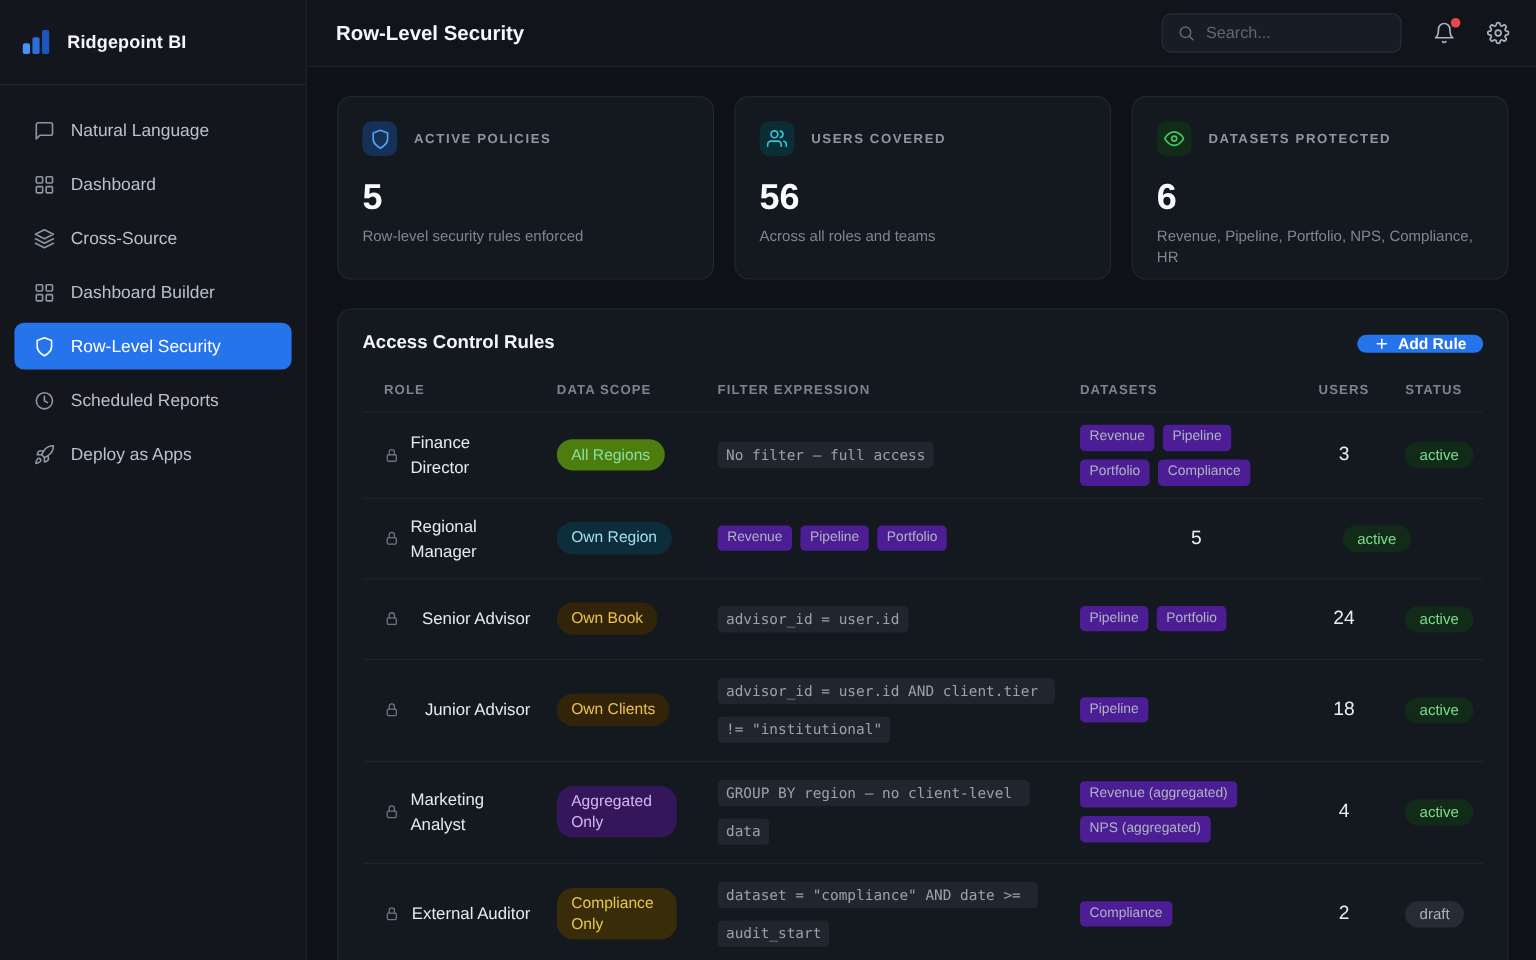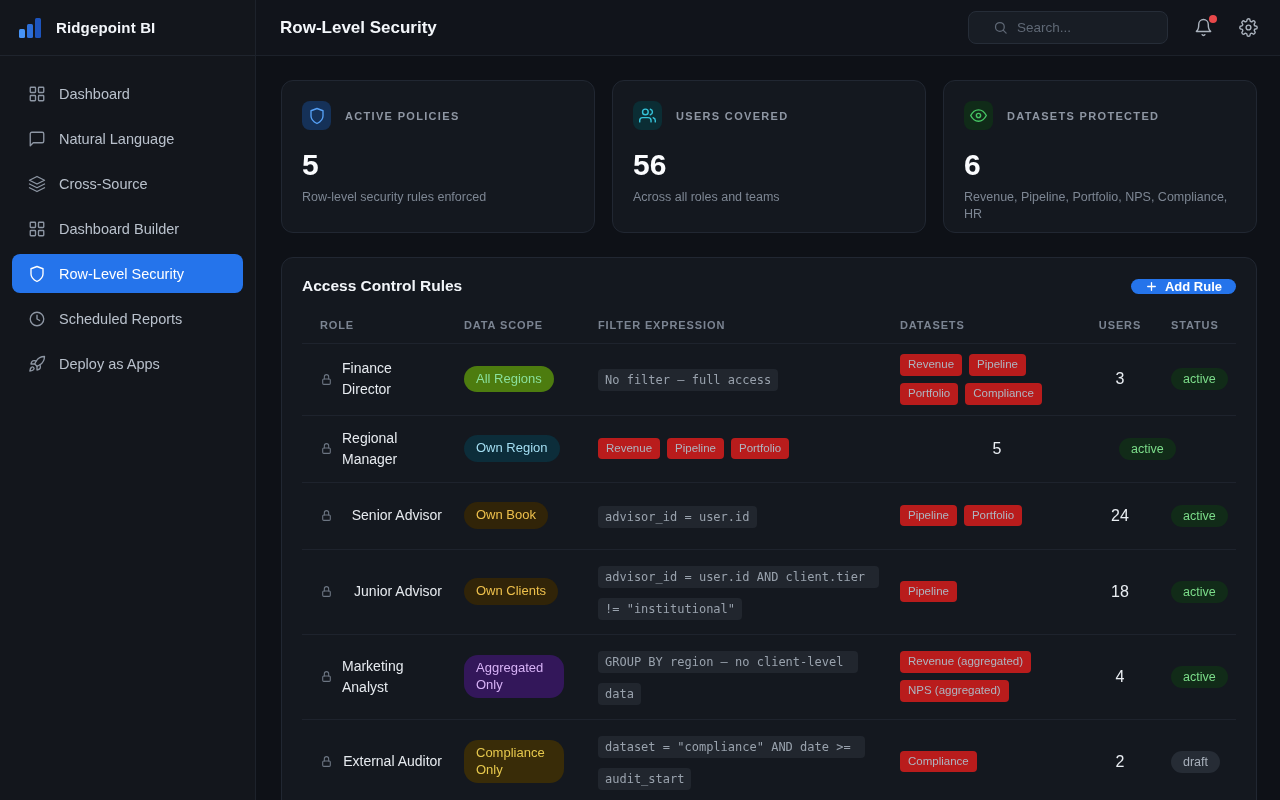--- a/index.html
+++ b/index.html
@@ -6,38 +6,38 @@
   html,body { width:1280px; height:800px; overflow:hidden; }
   body {
     font-family:"Liberation Sans","DejaVu Sans",sans-serif;
     background:#0c0f15; color:#e7ebf0; display:flex;
     -webkit-font-smoothing:antialiased;
   }
   svg { display:block; }
 
   
   .sidebar { width:256px; min-width:256px; background:#13161c; display:flex; flex-direction:column; border-right:1px solid #1d222b; }
-  .brand { height:56px; display:flex; align-items:center; gap:12px; padding:0 16px; border-bottom:1px solid #1f242d; }
+  .brand { height:71px; display:flex; align-items:center; gap:12px; padding:0 16px; border-bottom:1px solid #1f242d; }
   .brand-name { font-size:15px; font-weight:700; color:#f3f6fa; letter-spacing:.01em; }
   .nav { padding:18px 12px 0 12px; display:flex; flex-direction:column; gap:6px; }
   .nav-item { display:flex; align-items:center; gap:13px; padding:0 16px; height:39px; border-radius:8px; color:#b9c1cc; font-size:14.5px; cursor:pointer; }
   .nav-item .nav-ic { color:#8d96a3; display:flex; }
   .nav-item.active { background:#2574eb; color:#ffffff; }
   .nav-item.active .nav-ic { color:#ffffff; }
   .side-footer { margin-top:auto; border-top:1px solid #1f242d; padding:15px 16px; display:flex; align-items:center; gap:12px; }
   .avatar { width:38px; height:38px; border-radius:50%; background:#2574eb; color:#fff; font-size:12.5px; font-weight:700; display:flex; align-items:center; justify-content:center; }
   .u-name { font-size:14px; font-weight:700; color:#f0f3f7; }
   .u-role { font-size:12px; color:#8b93a0; margin-top:2px; }
 
   
   .main { flex:1; display:flex; flex-direction:column; background:#0e1117; }
   .topbar { height:56px; min-height:56px; display:flex; align-items:center; padding:0 24px; background:#11141b; border-bottom:1px solid #1c212a; }
   .page-title { font-size:17px; font-weight:700; color:#f3f6fa; }
   .topbar-right { margin-left:auto; display:flex; align-items:center; gap:26px; }
-  .search-box { display:flex; align-items:center; gap:9px; width:200px; height:33px; padding:0 24px; background:#181d25; border:1px solid #262d38; border-radius:8px; color:#5f6875; }
+  .search-box { display:flex; align-items:center; gap:9px; width:200px; height:33px; padding:0 12px; background:#181d25; border:1px solid #262d38; border-radius:8px; color:#5f6875; }
   .search-box input { flex:1; min-width:0; background:transparent; border:none; outline:none; color:#dfe5ec; font-size:13.5px; font-family:inherit; }
   .search-box input::placeholder { color:#5f6875; }
   .icon-btn { position:relative; color:#aab2bd; background:none; border:none; cursor:pointer; padding:0; display:flex; }
   .dot { position:absolute; top:-3px; right:-4px; width:8px; height:8px; border-radius:50%; background:#e8484a; }
 
   .content { flex:1; padding:24px 25px; overflow:hidden; }
 
   
   .stats { display:grid; grid-template-columns:repeat(3,1fr); gap:17px; }
   .card { background:#14181f; border:1px solid #212732; border-radius:12px; padding:20px; height:153px; }
@@ -68,21 +68,21 @@
   .role-text { font-size:14px; color:#e6eaef; line-height:1.5; }
   .scope-badge { display:inline-block; padding:5px 12px; border-radius:14px; font-size:13px; font-weight:500; line-height:1.25; max-width:100px; }
   .scope-green  { background:#4d7c0f; color:#8ae09c; }
   .scope-cyan   { background:#0c2d3a; color:#a3def2; }
   .scope-amber  { background:#312408; color:#eec04c; }
   .scope-purple { background:#33175a; color:#d7b2f6; }
   .scope-yellow { background:#392c08; color:#e6c84d; }
   .td-filter { padding-right:18px; line-height:2.0; }
   .code-chip { font-family:"DejaVu Sans Mono","Liberation Mono",monospace; font-size:12px; color:#99a2ad; background:#21262e; padding:4px 7px; border-radius:4px; -webkit-box-decoration-break:clone; box-decoration-break:clone; white-space:pre-wrap; }
   .td-datasets { display:flex; flex-wrap:wrap; gap:7px; padding-right:24px; }
-  .ds-chip { font-size:11.5px; color:#aeb5c0; background:#b91c1c; padding:4px 8px; border-radius:4px; line-height:1.2; }
+  .ds-chip { font-size:11.5px; color:#aeb5c0; background:#4c1d95; padding:4px 8px; border-radius:4px; line-height:1.2; }
   .td-users { text-align:center; font-size:16px; color:#e9edf2; }
   .td-status { padding-left:25px; }
   .status-badge { display:inline-block; padding:4px 12px; border-radius:999px; font-size:12.5px; font-weight:500; }
   .st-active { background:#112b18; color:#7cdd8a; }
   .st-draft  { background:#262c35; color:#a8b0bb; }
 </style>
 </head>
 <body>
 
 <aside class="sidebar">
@@ -95,36 +95,36 @@
       </svg>
     </span>
     <span class="brand-name">Ridgepoint BI</span>
   </div>
 
   <nav class="nav">
 
       <div class="nav-item">
         <span class="nav-ic">
           <svg width="18" height="18" viewBox="0 0 24 24" fill="none" stroke="currentColor" stroke-width="1.8" stroke-linecap="round" stroke-linejoin="round">
+            <path d="M21 15a2 2 0 0 1-2 2H7l-4 4V5a2 2 0 0 1 2-2h14a2 2 0 0 1 2 2z"></path>
+          </svg>
+        </span>
+        <span>Natural Language</span>
+      </div>
+
+      <div class="nav-item">
+        <span class="nav-ic">
+          <svg width="18" height="18" viewBox="0 0 24 24" fill="none" stroke="currentColor" stroke-width="1.8" stroke-linecap="round" stroke-linejoin="round">
             <rect x="3" y="3" width="7" height="7" rx="1"></rect>
             <rect x="14" y="3" width="7" height="7" rx="1"></rect>
             <rect x="3" y="14" width="7" height="7" rx="1"></rect>
             <rect x="14" y="14" width="7" height="7" rx="1"></rect>
           </svg>
         </span>
         <span>Dashboard</span>
-      </div>
-
-      <div class="nav-item">
-        <span class="nav-ic">
-          <svg width="18" height="18" viewBox="0 0 24 24" fill="none" stroke="currentColor" stroke-width="1.8" stroke-linecap="round" stroke-linejoin="round">
-            <path d="M21 15a2 2 0 0 1-2 2H7l-4 4V5a2 2 0 0 1 2-2h14a2 2 0 0 1 2 2z"></path>
-          </svg>
-        </span>
-        <span>Natural Language</span>
       </div>
 
       <div class="nav-item">
         <span class="nav-ic">
           <svg width="18" height="18" viewBox="0 0 24 24" fill="none" stroke="currentColor" stroke-width="1.8" stroke-linecap="round" stroke-linejoin="round">
             <polygon points="12 2 2 7 12 12 22 7 12 2"></polygon>
             <polyline points="2 12 12 17 22 12"></polyline>
             <polyline points="2 17 12 22 22 17"></polyline>
           </svg>
         </span>

